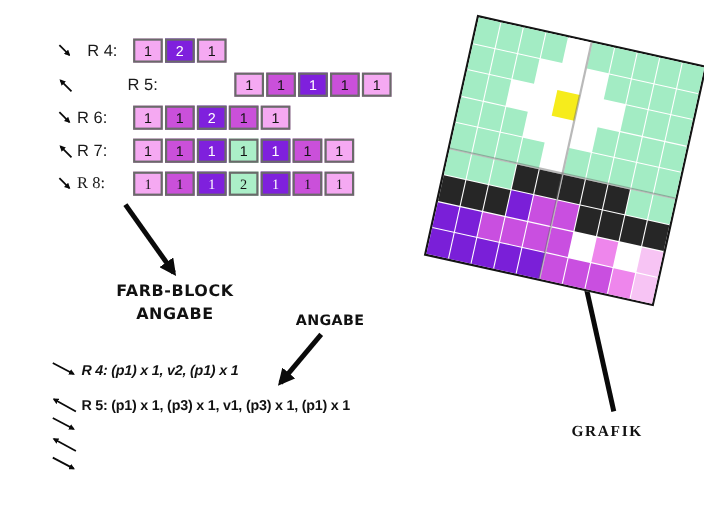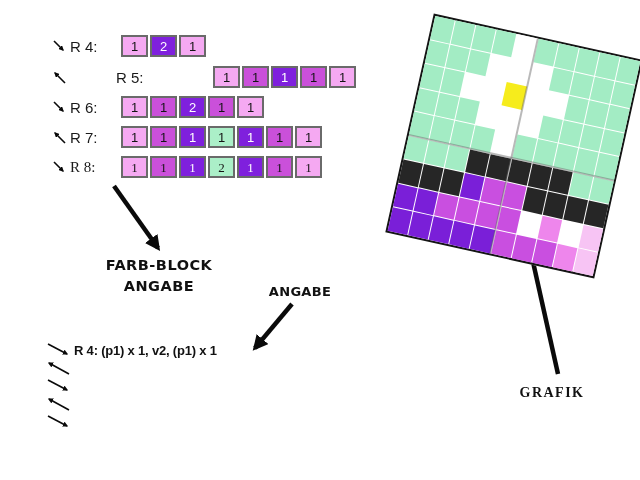--- a/index.html
+++ b/index.html
@@ -42,21 +42,21 @@
 
   <svg id="defs-svg" aria-hidden="true">
     <defs>
       <marker id="ah" markerWidth="3.4" markerHeight="3.4" refX="2.6" refY="1.7" orient="auto">
         <path d="M0,0 L3.4,1.7 L0,3.4 z" fill="#0a0a0a"></path>
       </marker>
     </defs>
   </svg>
 
   <div id="block-rows">
-      <div class="block-row" style="top: 33px;">
+      <div class="block-row" style="top: 33px; text-align: center;">
         <svg width="15" height="15" class="row-arrow">
           <line x1="2" y1="2" x2="11" y2="11" stroke="#0a0a0a" stroke-width="1.6" marker-end="url(#ah)"></line>
         </svg>
         <span class="row-label">R 4:</span>
         <div class="blocks">
           <div class="block" style="background: rgb(245, 169, 242); border-color: rgb(106, 106, 106); color: rgb(20, 20, 20);">1</div>
           <div class="block" style="background: rgb(127, 32, 221); border-color: rgb(106, 106, 106); color: rgb(255, 255, 255);">2</div>
           <div class="block" style="background: rgb(245, 169, 242); border-color: rgb(106, 106, 106); color: rgb(20, 20, 20);">1</div>
         </div>
       </div>
@@ -112,30 +112,31 @@
           <div class="block" style="background: rgb(127, 32, 221); border-color: rgb(106, 106, 106); color: rgb(255, 255, 255);">1</div>
           <div class="block" style="background: rgb(171, 239, 200); border-color: rgb(106, 106, 106); color: rgb(20, 20, 20);">2</div>
           <div class="block" style="background: rgb(127, 32, 221); border-color: rgb(106, 106, 106); color: rgb(255, 255, 255);">1</div>
           <div class="block" style="background: rgb(202, 80, 218); border-color: rgb(106, 106, 106); color: rgb(20, 20, 20);">1</div>
           <div class="block" style="background: rgb(245, 169, 242); border-color: rgb(106, 106, 106); color: rgb(20, 20, 20);">1</div>
         </div>
       </div>
     </div>
 
   <div id="written-lines">
-      <div class="written-line" style="top: 342px;">
+      <div class="written-line" style="top: 328px; font-style: italic;">
         <svg width="25" height="16" class="row-arrow">
           <line x1="2" y1="2" x2="21" y2="12" stroke="#0a0a0a" stroke-width="1.6" marker-end="url(#ah)"></line>
         </svg>
         <span class="written-text">R 4: (p1) x 1, v2, (p1) x 1</span>
       </div>
       <div class="written-line" style="top: 360px;">
         <svg width="25" height="16" class="row-arrow">
           <line x1="23" y1="14" x2="3" y2="3" stroke="#0a0a0a" stroke-width="1.6" marker-end="url(#ah)"></line>
         </svg>
+        <span class="written-text">R 5: (p1) x 1, (p3) x 1, v1, (p3) x 1, (p1) x 1</span>
       </div>
       <div class="written-line" style="top: 378px;">
         <svg width="25" height="16" class="row-arrow">
           <line x1="2" y1="2" x2="21" y2="12" stroke="#0a0a0a" stroke-width="1.6" marker-end="url(#ah)"></line>
         </svg>
       </div>
       <div class="written-line" style="top: 396px;">
         <svg width="25" height="16" class="row-arrow">
           <line x1="23" y1="14" x2="3" y2="3" stroke="#0a0a0a" stroke-width="1.6" marker-end="url(#ah)"></line>
         </svg>

